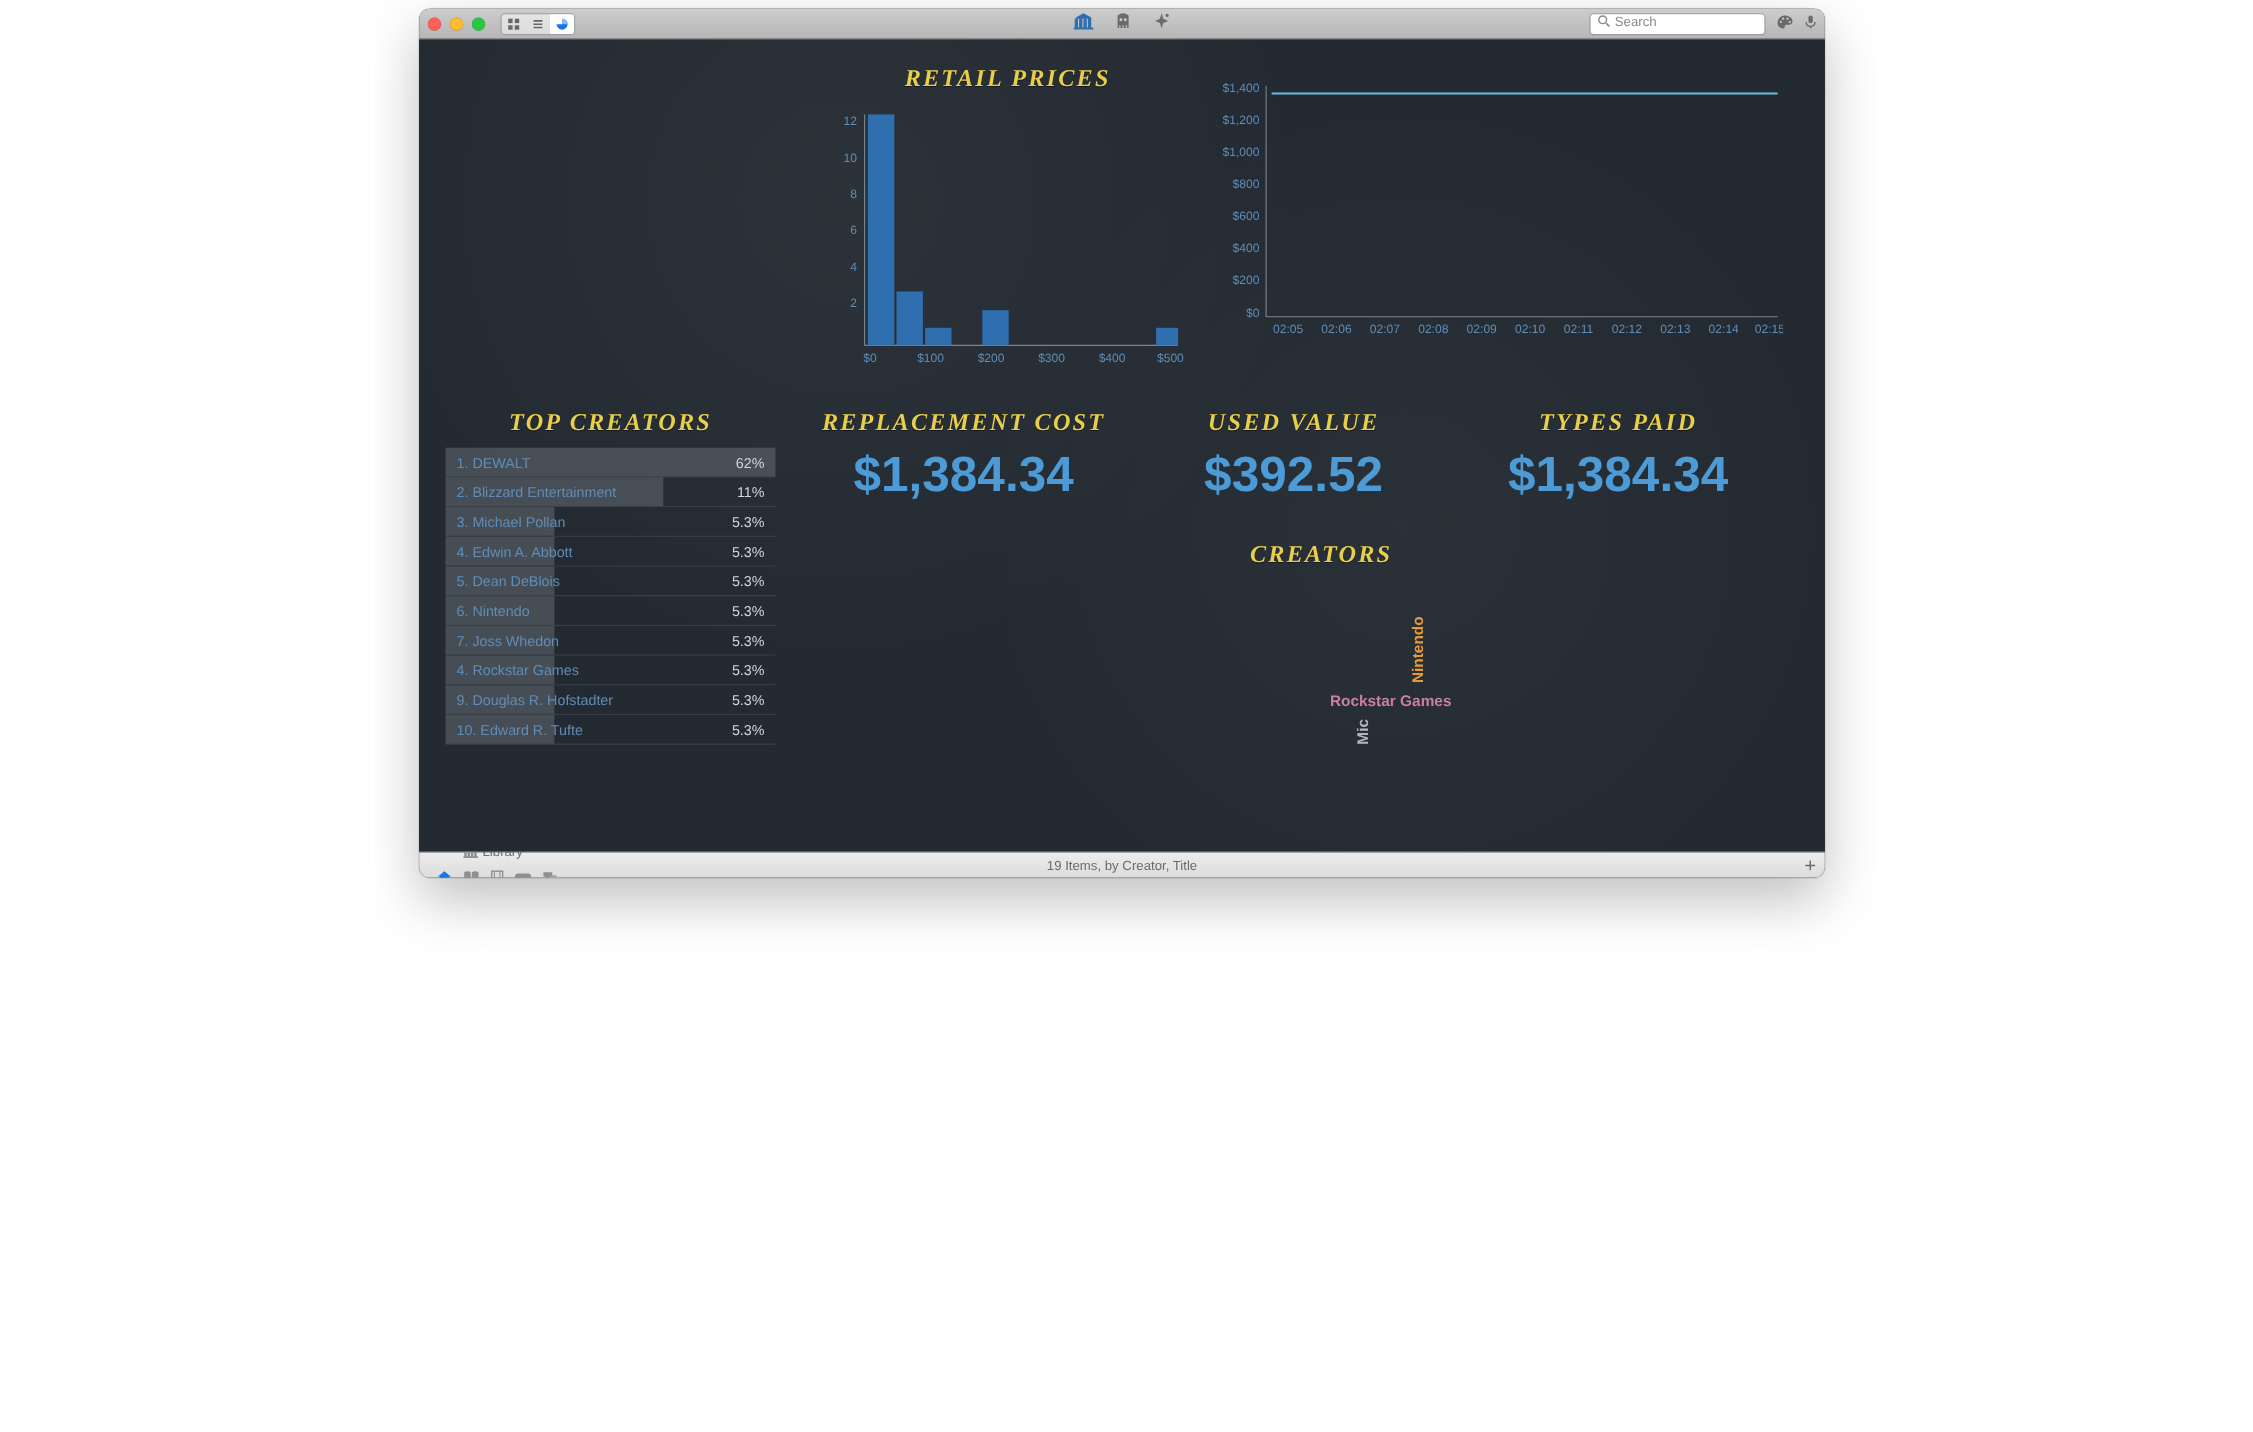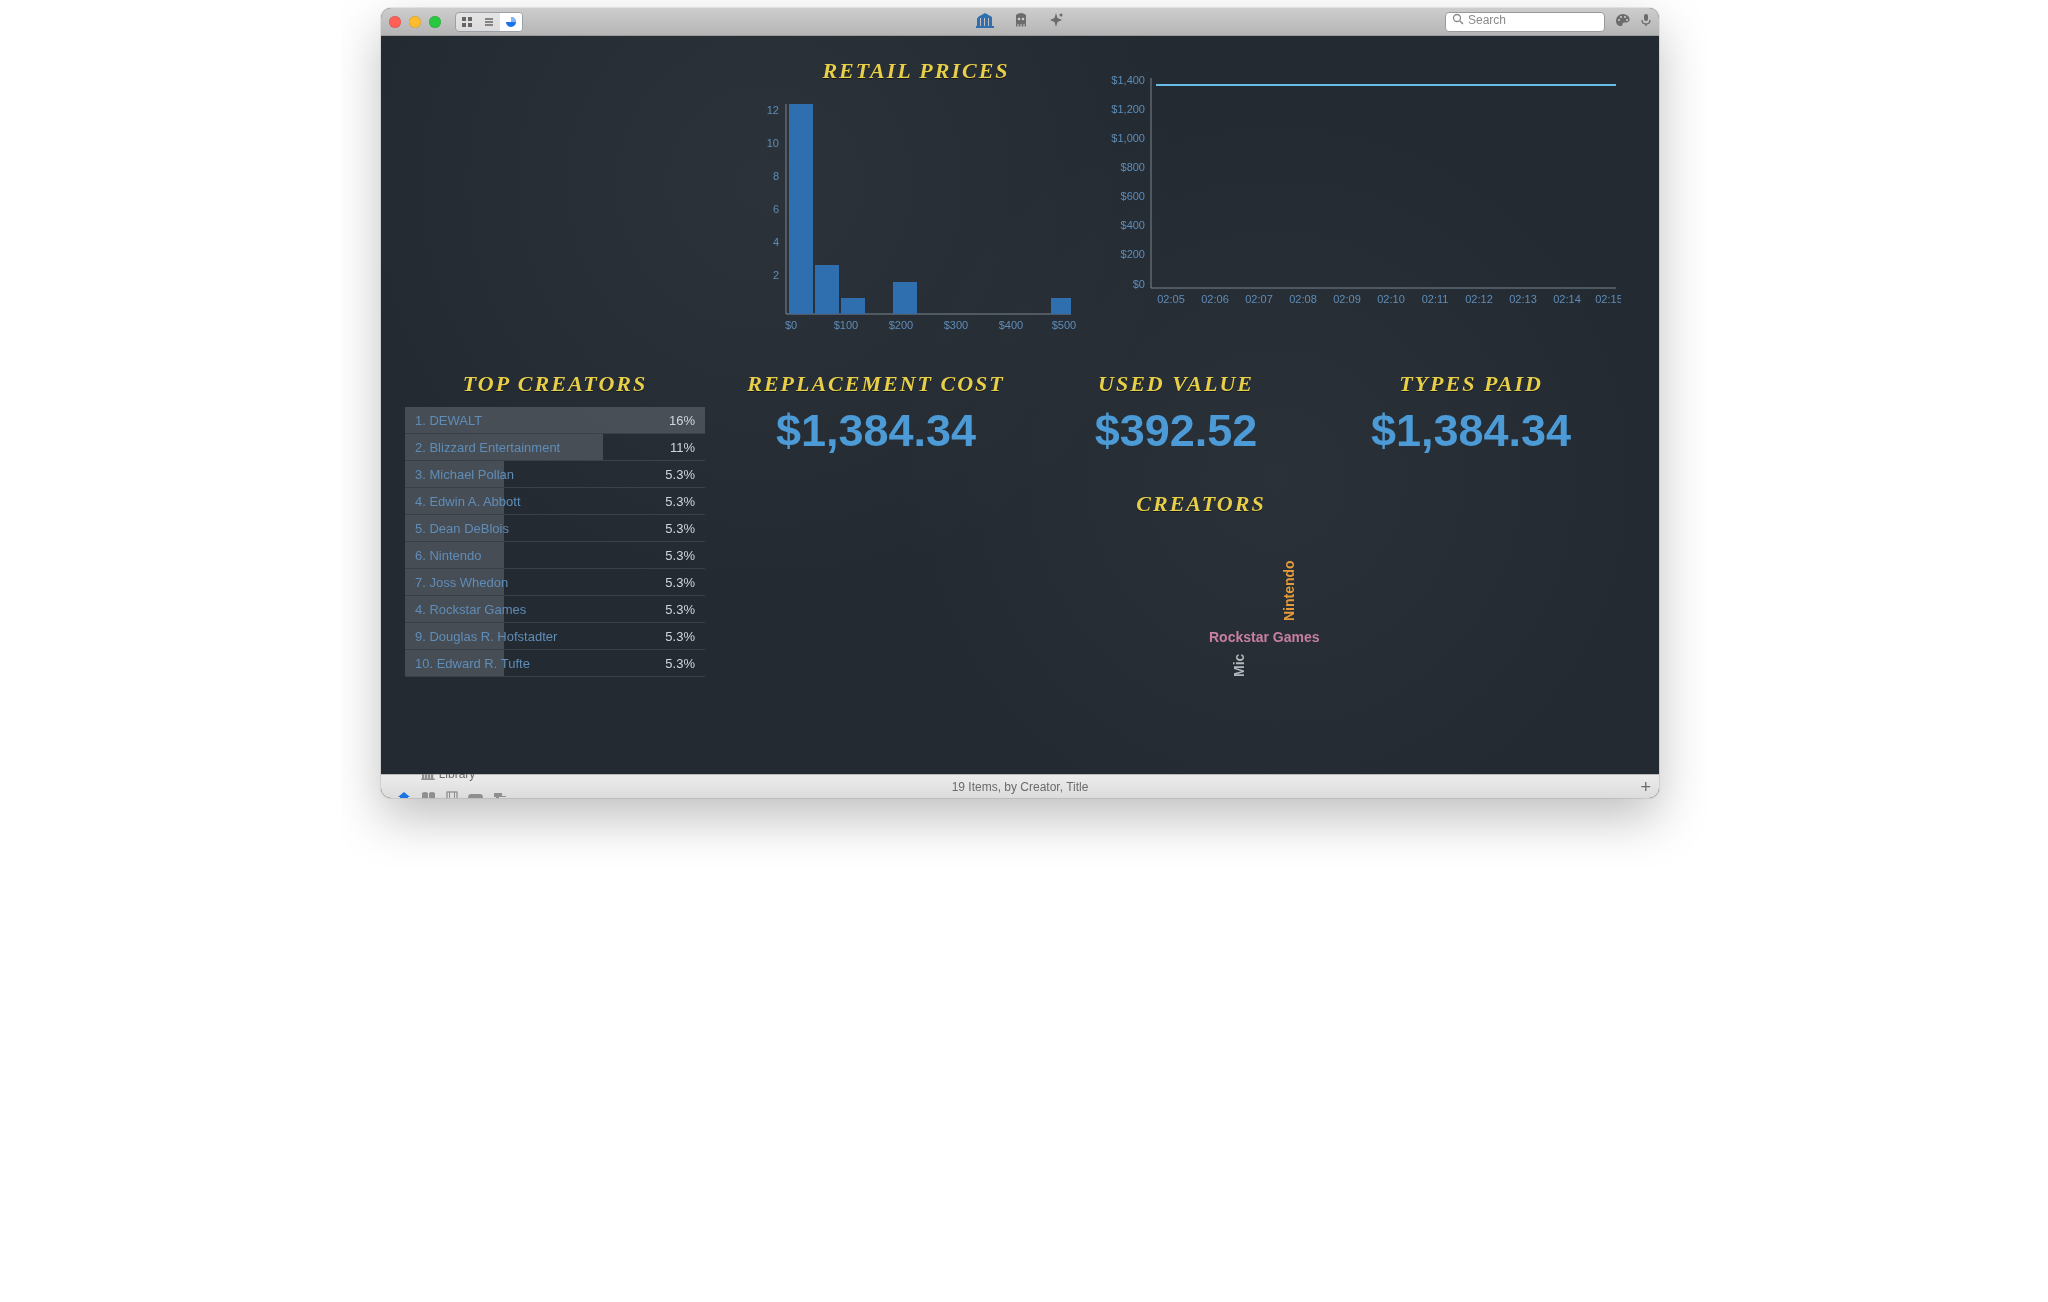--- a/index.html
+++ b/index.html
@@ -303,21 +303,21 @@
         <polyline points="55,27 515,27" fill="none" stroke="#68bde6" stroke-width="2"></polyline>
       </svg>
     </div>
 
     <div class="sec sec-topcreators">
       <h2 class="chalk-title">TOP CREATORS</h2>
       <div id="tc-list">
           <div class="tc-row">
             <div class="bar-bg" style="width: 100%;"></div>
             <span class="tc-name">1. DEWALT</span>
-            <span class="tc-pct">16%</span>
+            <span class="tc-pct">62%</span>
           </div>
           <div class="tc-row">
             <div class="bar-bg" style="width: 66%;"></div>
             <span class="tc-name">2. Blizzard Entertainment</span>
             <span class="tc-pct">11%</span>
           </div>
           <div class="tc-row">
             <div class="bar-bg" style="width: 33%;"></div>
             <span class="tc-name">3. Michael Pollan</span>
             <span class="tc-pct">5.3%</span>

